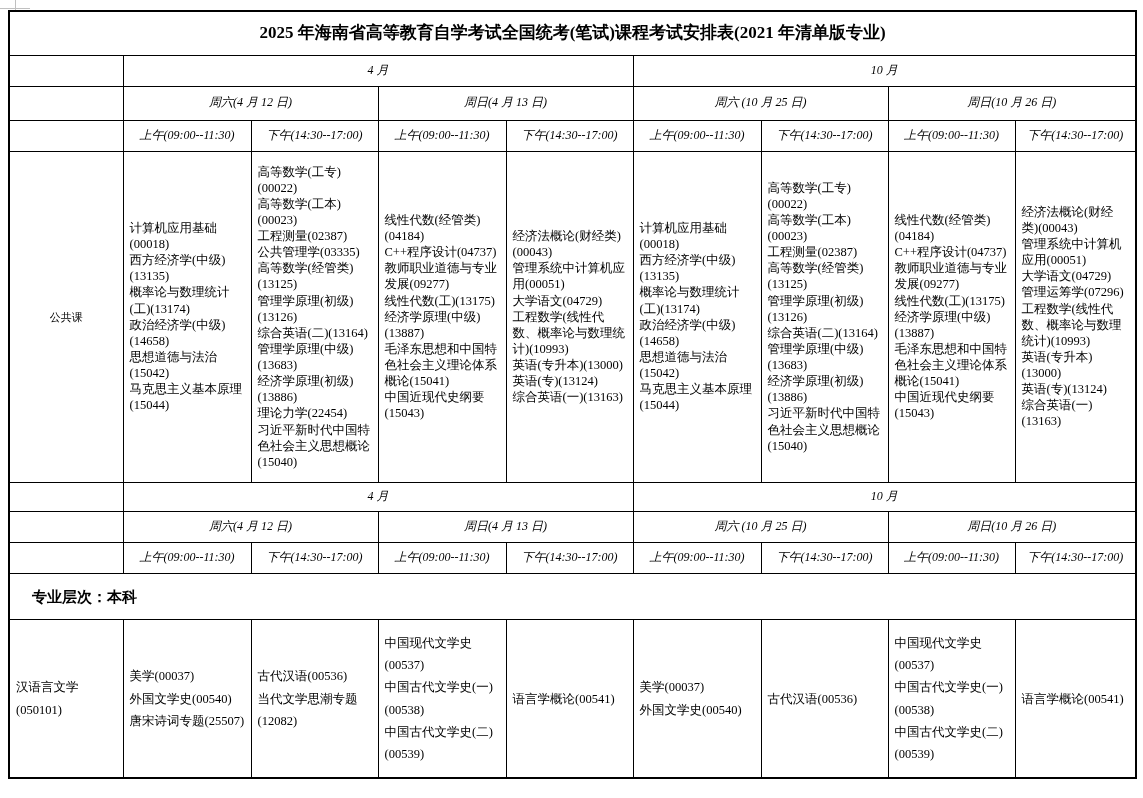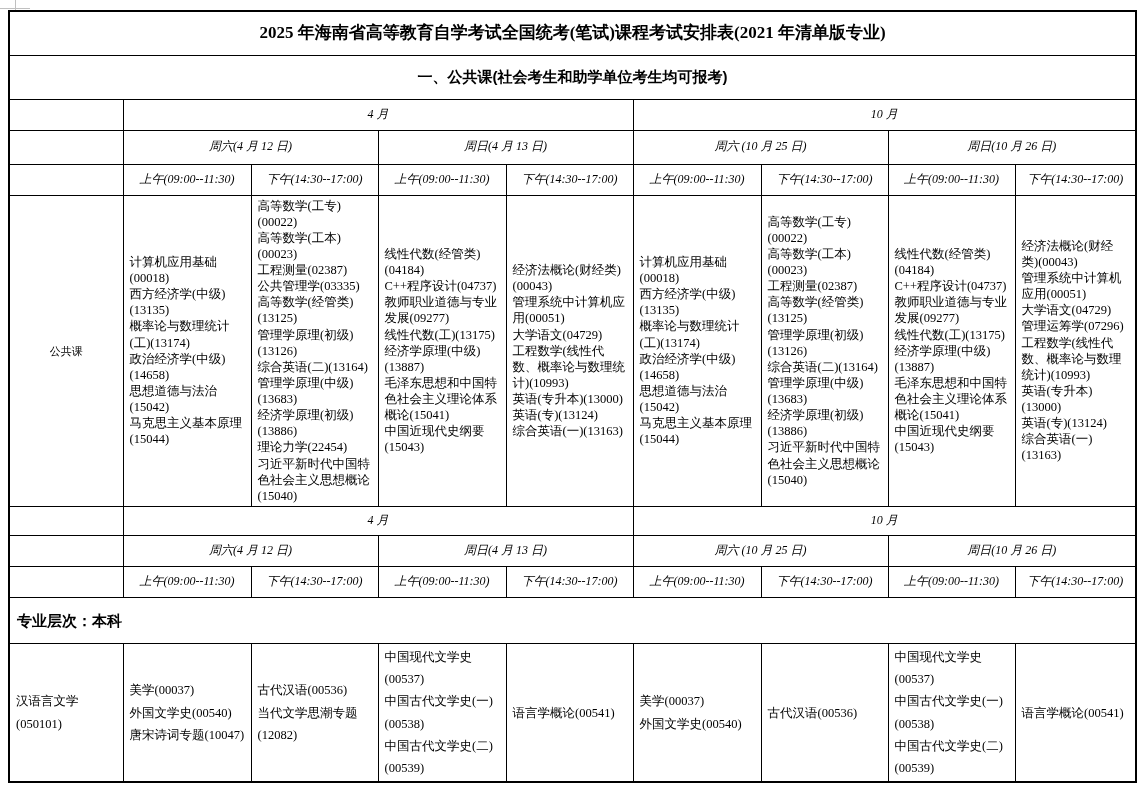--- a/index.html
+++ b/index.html
@@ -49,28 +49,28 @@
     text-align: center;
     font-size: 12px;
     font-style: italic;
   }
   td.row-label-cell {
     text-align: center;
     font-size: 11px;
   }
   td.course-cell {
     text-align: left;
-    padding: 2px 6px;
+    padding: 12px 6px;
   }
   td.level-cell {
     text-align: left;
     font-family: "Liberation Sans", "DejaVu Sans", sans-serif;
     font-size: 15px;
     font-weight: bold;
-    padding-left: 7px;
+    padding-left: 22px;
   }
   .s2 td.course-cell { line-height: 1.78; }
   td.major-label-cell {
     text-align: left;
     font-size: 12.5px;
     line-height: 1.78;
     padding-left: 6px;
   }
   .course-line { margin: 0; }
 </style>
@@ -91,23 +91,20 @@
     <col style="width:127px">
       <col style="width:127px">
       <col style="width:121px">
   </colgroup>
 
   <tbody>
       <tr style="height:44px">
     <td colspan="9" class="title-cell">2025 年海南省高等教育自学考试全国统考(笔试)课程考试安排表(2021 年清单版专业)</td>
   </tr>
 
-  <tr style="height:44px">
-    <td colspan="9" class="section-heading-cell">一、公共课(社会考生和助学单位考生均可报考)</td>
-  </tr>
 
   <tr style="height:31px">
     <td></td>
     <td colspan="4" class="month-cell">4 月</td>
     <td colspan="4" class="month-cell">10 月</td>
   </tr>
 
   <tr style="height:34px">
     <td></td>
     <td colspan="2" class="day-cell">周六(4 月 12 日)</td>
@@ -240,21 +237,21 @@
     <td colspan="9" class="level-cell">专业层次：本科</td>
   </tr>
 
   </tbody>
     <tbody class="s2">
   <tr style="height:120px">
     <td class="major-label-cell">汉语言文学(050101)</td>
     <td class="course-cell">
           <div class="course-line">美学(00037)</div>
           <div class="course-line">外国文学史(00540)</div>
-          <div class="course-line">唐宋诗词专题(10047)</div>
+          <div class="course-line">唐宋诗词专题(25507)</div>
         </td>
     <td class="course-cell">
           <div class="course-line">古代汉语(00536)</div>
           <div class="course-line">当代文学思潮专题(12082)</div>
         </td>
     <td class="course-cell">
           <div class="course-line">中国现代文学史(00537)</div>
           <div class="course-line">中国古代文学史(一)(00538)</div>
           <div class="course-line">中国古代文学史(二)(00539)</div>
         </td>

